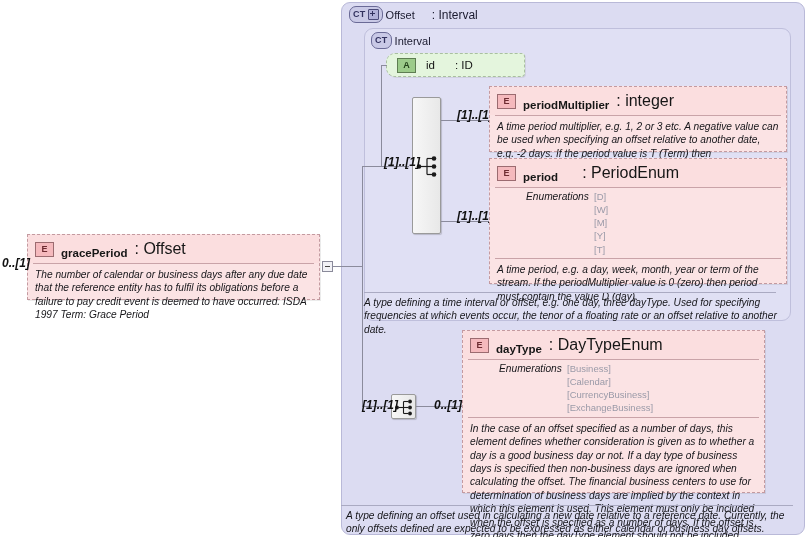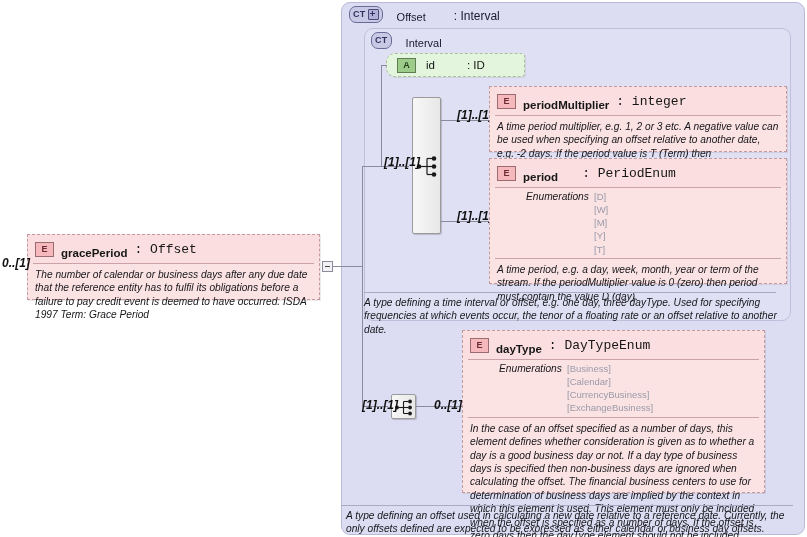--- a/index.html
+++ b/index.html
@@ -46,21 +46,21 @@
     display:inline-block;width:9px;height:9px;margin-left:2px;
     border:1px solid #4b4b7a;background:#b0b0d8;
     position:relative;border-radius:1px;
   }
   .ct-badge .plus:before,.ct-badge .plus:after{
     content:"";position:absolute;background:#31315e;
   }
   .ct-badge .plus:before{left:1px;top:3px;width:5px;height:1px;}
   .ct-badge .plus:after{left:3px;top:1px;width:1px;height:5px;}
 
-  .ct-title-row{display:flex;align-items:flex-end;gap:14px;}
+  .ct-title-row{display:flex;align-items:center;gap:3px;}
   .ct-name{font-size:11px;font-weight:normal;color:#1a1a2e;}
   .ct-type{font-size:12px;color:#1a1a2e;}
 
   
   .node{
     background:#fbe3e4;
     border:1px dashed #c49aa0;
     box-shadow:1px 1px 0 rgba(0,0,0,.08);
   }
   .node-head{
@@ -70,21 +70,21 @@
   }
   .badge-e{
     display:inline-flex;align-items:center;justify-content:center;
     width:17px;height:13px;
     border:1px solid #9b6b70;
     background:#f5b9bd;
     color:#6d2b31;
     font-size:9px;font-weight:bold;line-height:1;
   }
   .node-name{font-size:11.5px;font-weight:bold;color:#161616;margin-top:8px;}
-  .node-type{font-size:13px;color:#161616;font-family:Liberation Mono, monospace;}
+  .node-type{font-size:16px;color:#161616;}
   .node-sep{height:1px;background:#c9a3a8;margin:0 5px;}
   .node-doc{
     padding:4px 7px 5px 7px;
     font-style:italic;
     font-size:10.2px;
     line-height:1.32;
     color:#16161a;
   }
 
   
@@ -179,21 +179,21 @@
   <div class="abs ct-title-row" style="left:371px;top:32px;">
     <span class="ct-badge">
       <span>CT</span>
     </span>
     <span class="ct-name">Interval</span>
   </div>
 
   <div class="abs attr" style="left:386px;top:53px;width:139px;height:24px;">
     <span class="badge-a">A</span>
     <span class="attr-name">id</span>
-    <span class="attr-type" style="margin-left:22px;">: ID</span>
+    <span class="attr-type" style="margin-left:10px;">: ID</span>
   </div>
 
   <div class="abs ln lnv" style="left:381px;top:65px;height:101px;"></div>
   <div class="abs ln lnh" style="left:381px;top:65px;width:6px;"></div>
   <div class="abs ln lnh" style="left:381px;top:166px;width:28px;"></div>
 
   <div class="abs seq" style="left:412px;top:97px;width:29px;height:137px;">
     <svg width="29" height="137" viewBox="0 0 29 137">
       <circle cx="6" cy="68.5" r="2.3" fill="#1a1a1a"></circle>
       <line x1="8" y1="68.5" x2="14" y2="68.5" stroke="#1a1a1a" stroke-width="1.2"></line>

